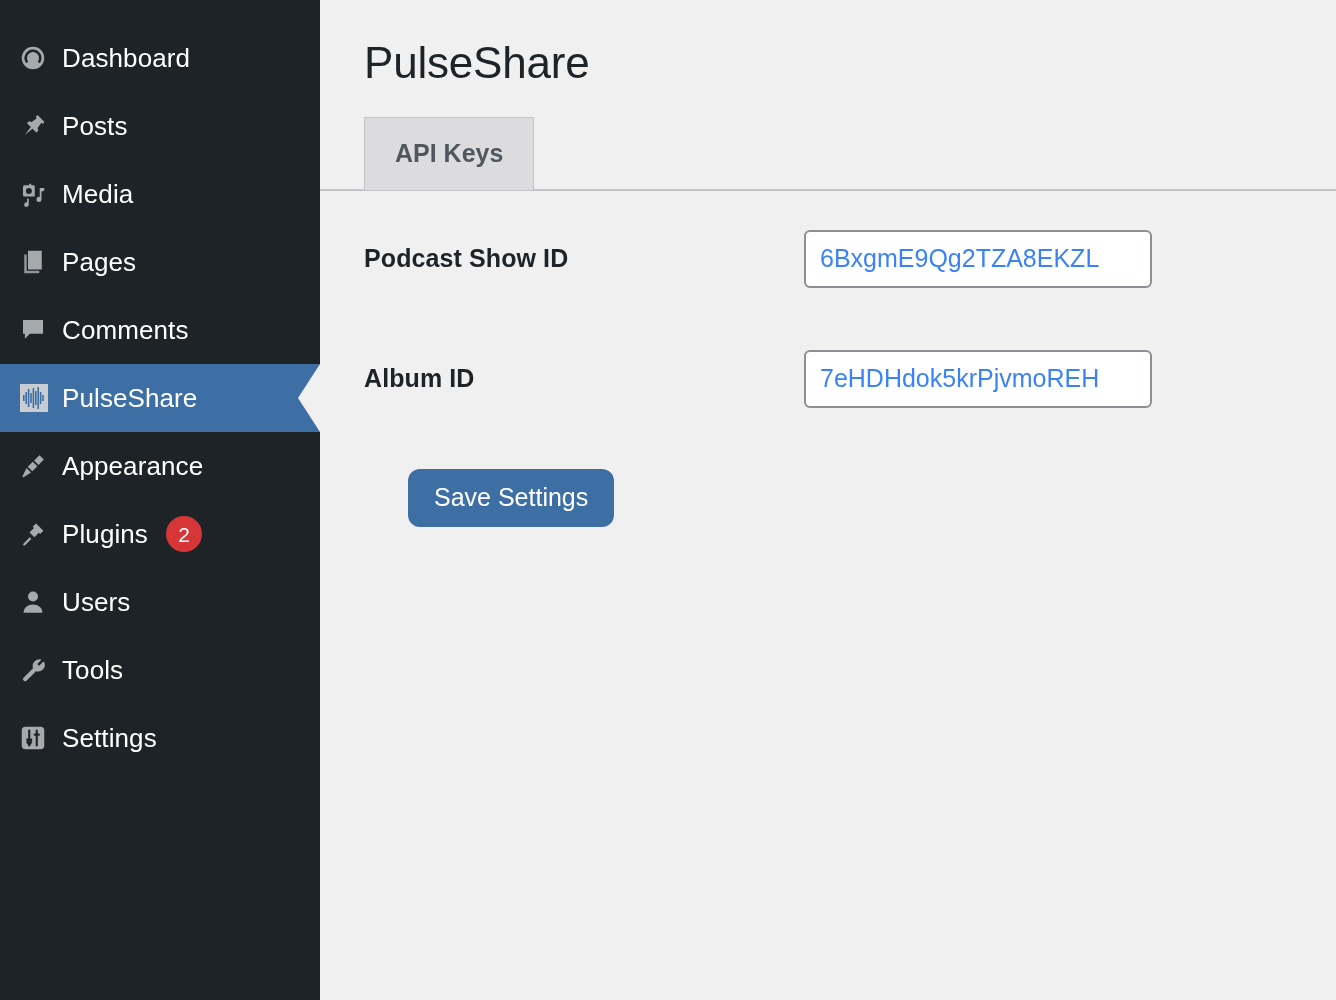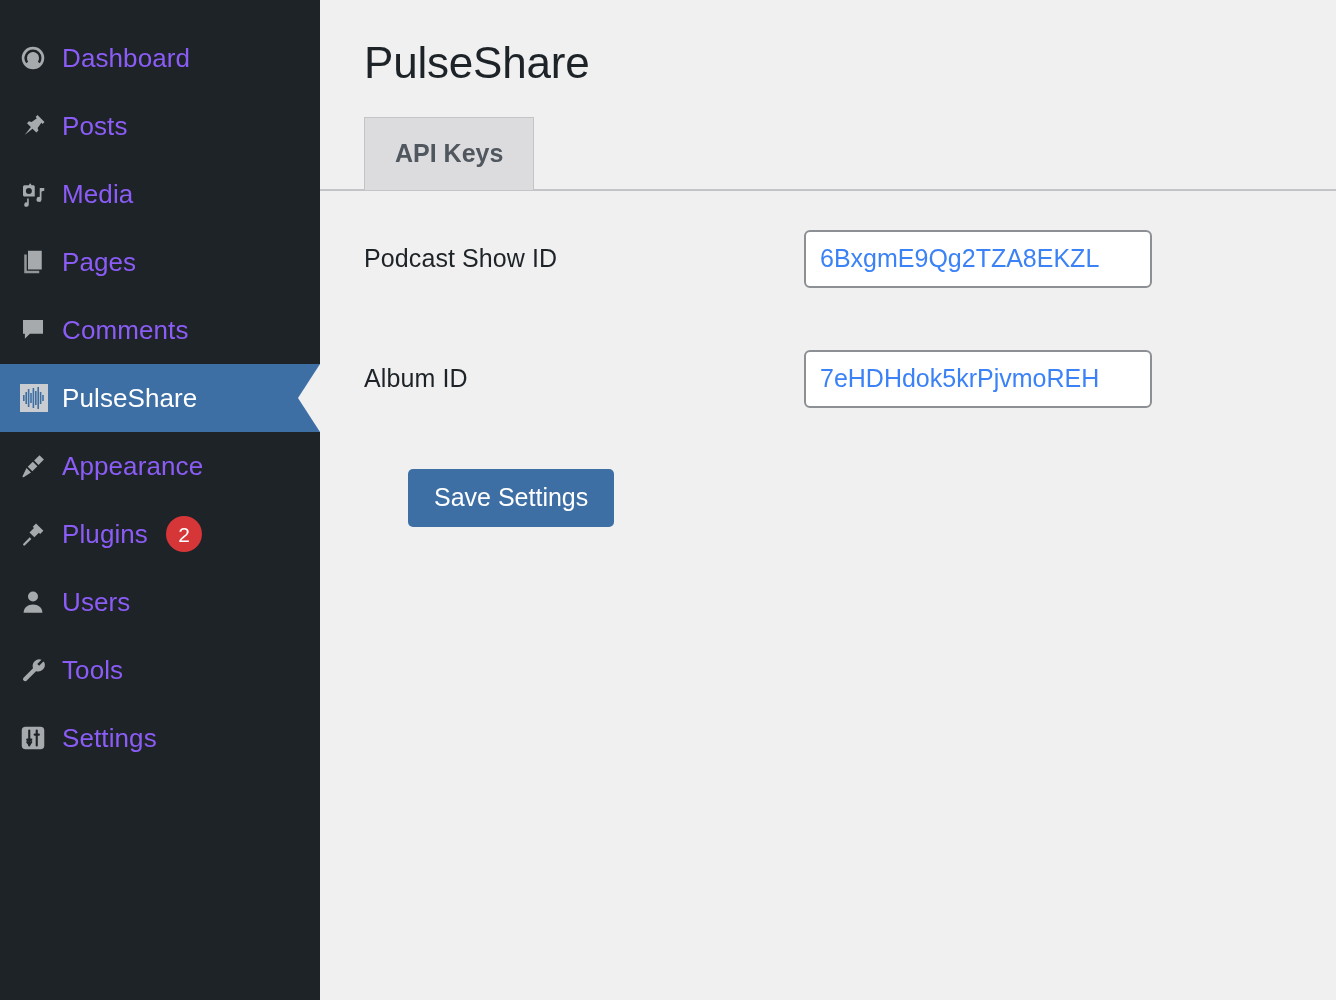--- a/index.html
+++ b/index.html
@@ -46,21 +46,21 @@
     width: 44px;
     min-width: 44px;
     display: flex;
     align-items: center;
     justify-content: flex-start;
     color: #a7aaad;
   }
   .menu-item .label {
     font-size: 26px;
     line-height: 1;
-    color: #8b5cf6;
+    color: #ffffff;
     letter-spacing: .1px;
     white-space: nowrap;
   }
 
   .menu-item.current {
     background: #3c6f9f;
     background: #3d6fa5;
   }
   .menu-item.current .icon-wrap { color: #ffffff; }
   .menu-item.current .label { color: #ffffff; font-weight: 400; }
@@ -176,21 +176,21 @@
     position: relative;
     display: flex;
     align-items: center;
     height: 76px;
     margin-bottom: 44px;
   }
   .field-label {
     width: 440px;
     min-width: 440px;
     font-size: 25px;
-    font-weight: 400;
+    font-weight: 700;
     color: #1d2327;
     letter-spacing: .1px;
   }
   .field-input {
     width: 348px;
     height: 58px;
     border: 2px solid #8c8f94;
     border-radius: 6px;
     background: #ffffff;
     color: #3b82f6;
@@ -206,21 +206,21 @@
     display: inline-flex;
     align-items: center;
     justify-content: center;
     height: 58px;
     padding: 0 26px;
     background: #3d6fa5;
     color: #ffffff;
     font-size: 25px;
     font-family: "Liberation Sans", sans-serif;
     border: none;
-    border-radius: 5px;
+    border-radius: 12px;
     cursor: pointer;
   }
 </style>
 </head>
 <body>
 
 <div id="app">
 
   <nav id="sidebar">
 

